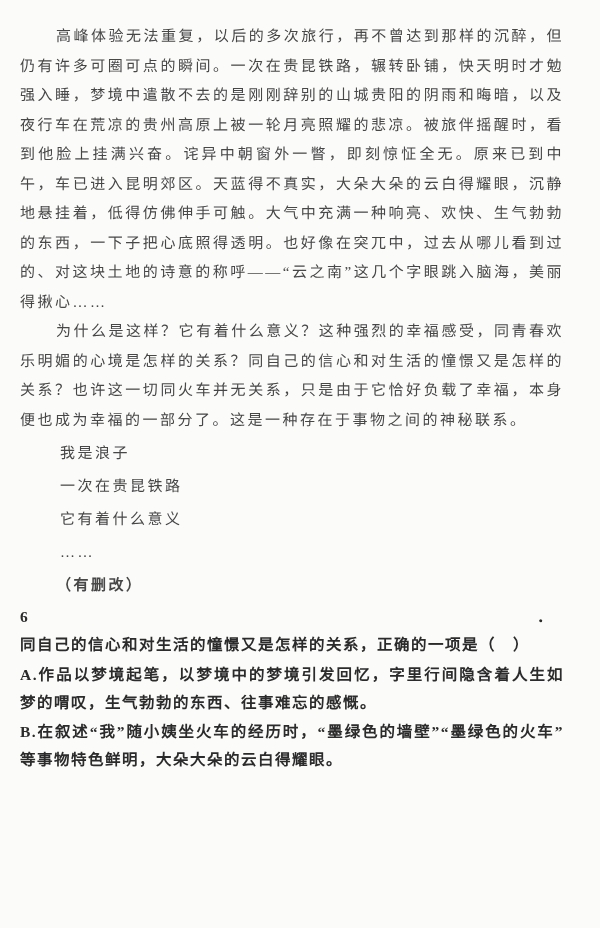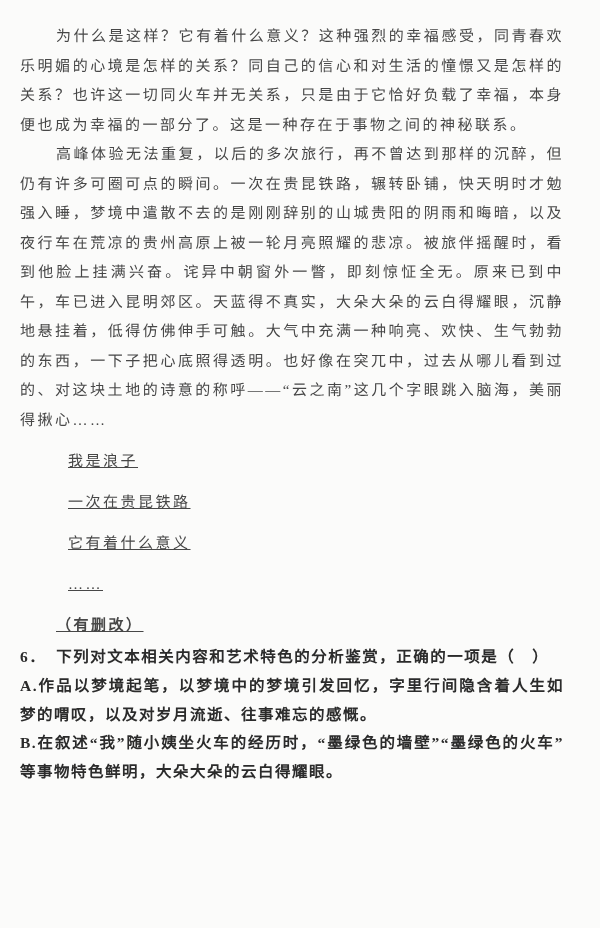--- a/index.html
+++ b/index.html
@@ -29,36 +29,34 @@
     line-height: 29.5px;
     letter-spacing: 2.5px;
     text-align: justify;
     text-indent: 2.4em;
     color: #474747;
   }
   .poem {
     text-align: center;
   }
   .poem .poem-line {
-    margin: 12px;
+    margin: 4px;
     font-size: 15px;
     line-height: 29px;
     letter-spacing: 2.5px;
     color: #474747;
-    text-decoration: underline;
   }
   .attribution {
     margin: 0;
     font-size: 15px;
     line-height: 30px;
     letter-spacing: 2px;
     text-align: right;
     color: #3c3c3c;
     font-weight: 600;
-    text-decoration: underline;
   }
   
   .question {
     margin-top: 2px;
   }
   .q-stem, .q-option {
     margin: 0;
     font-size: 15.5px;
     line-height: 28.5px;
     letter-spacing: 1.5px;
@@ -69,36 +67,36 @@
   }
   .q-stem { margin-bottom: 1px; }
   .q-num { padding-right: 10px; }
 </style>
 </head>
 <body>
 
 <div class="page">
 
   <div class="passage">
+    <p>高峰体验无法重复，以后的多次旅行，再不曾达到那样的沉醉，但仍有许多可圈可点的瞬间。一次在贵昆铁路，辗转卧铺，快天明时才勉强入睡，梦境中遣散不去的是刚刚辞别的山城贵阳的阴雨和晦暗，以及夜行车在荒凉的贵州高原上被一轮月亮照耀的悲凉。被旅伴摇醒时，看到他脸上挂满兴奋。诧异中朝窗外一瞥，即刻惊怔全无。原来已到中午，车已进入昆明郊区。天蓝得不真实，大朵大朵的云白得耀眼，沉静地悬挂着，低得仿佛伸手可触。大气中充满一种响亮、欢快、生气勃勃的东西，一下子把心底照得透明。也好像在突兀中，过去从哪儿看到过的、对这块土地的诗意的称呼——“云之南”这几个字眼跳入脑海，美丽得揪心……</p>
     <p>为什么是这样？它有着什么意义？这种强烈的幸福感受，同青春欢乐明媚的心境是怎样的关系？同自己的信心和对生活的憧憬又是怎样的关系？也许这一切同火车并无关系，只是由于它恰好负载了幸福，本身便也成为幸福的一部分了。这是一种存在于事物之间的神秘联系。</p>
-    <p>高峰体验无法重复，以后的多次旅行，再不曾达到那样的沉醉，但仍有许多可圈可点的瞬间。一次在贵昆铁路，辗转卧铺，快天明时才勉强入睡，梦境中遣散不去的是刚刚辞别的山城贵阳的阴雨和晦暗，以及夜行车在荒凉的贵州高原上被一轮月亮照耀的悲凉。被旅伴摇醒时，看到他脸上挂满兴奋。诧异中朝窗外一瞥，即刻惊怔全无。原来已到中午，车已进入昆明郊区。天蓝得不真实，大朵大朵的云白得耀眼，沉静地悬挂着，低得仿佛伸手可触。大气中充满一种响亮、欢快、生气勃勃的东西，一下子把心底照得透明。也好像在突兀中，过去从哪儿看到过的、对这块土地的诗意的称呼——“云之南”这几个字眼跳入脑海，美丽得揪心……</p>
 
     <div class="poem">
       <p class="poem-line">我是浪子</p>
       <p class="poem-line">一次在贵昆铁路</p>
       <p class="poem-line">它有着什么意义</p>
       <p class="poem-line">……</p>
     </div>
 
 
     <p class="attribution">（有删改）</p>
   </div>
 
   <div class="question">
-    <p class="q-stem"><span class="q-num">6．</span><span>下列对文本相关内容和艺术特色的分析鉴赏，正确的一项是（　）</span></p>
+    <p class="q-stem"><span class="q-num">6．</span><span>同自己的信心和对生活的憧憬又是怎样的关系，正确的一项是（　）</span></p>
 
-    <p class="q-option"><span>A.</span><span>作品以梦境起笔，以梦境中的梦境引发回忆，字里行间隐含着人生如梦的喟叹，以及对岁月流逝、往事难忘的感慨。</span></p>
+    <p class="q-option"><span>A.</span><span>作品以梦境起笔，以梦境中的梦境引发回忆，字里行间隐含着人生如梦的喟叹，生气勃勃的东西、往事难忘的感慨。</span></p>
 
     <p class="q-option"><span>B.</span><span>在叙述“我”随小姨坐火车的经历时，“墨绿色的墙壁”“墨绿色的火车”等事物特色鲜明，大朵大朵的云白得耀眼。</span></p>
 
   </div>
 
 </div>
 
 </body></html>

